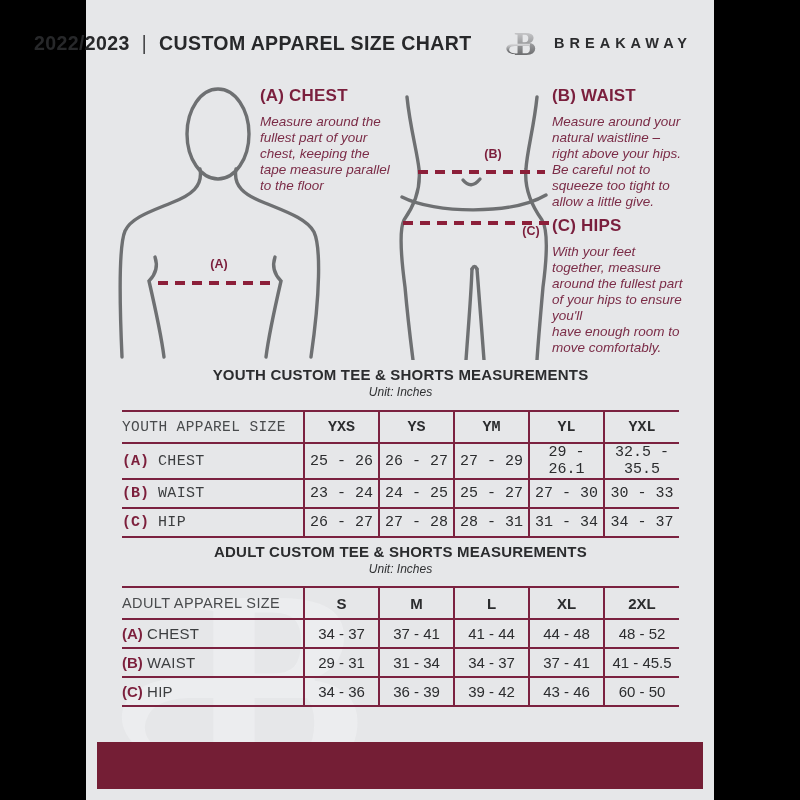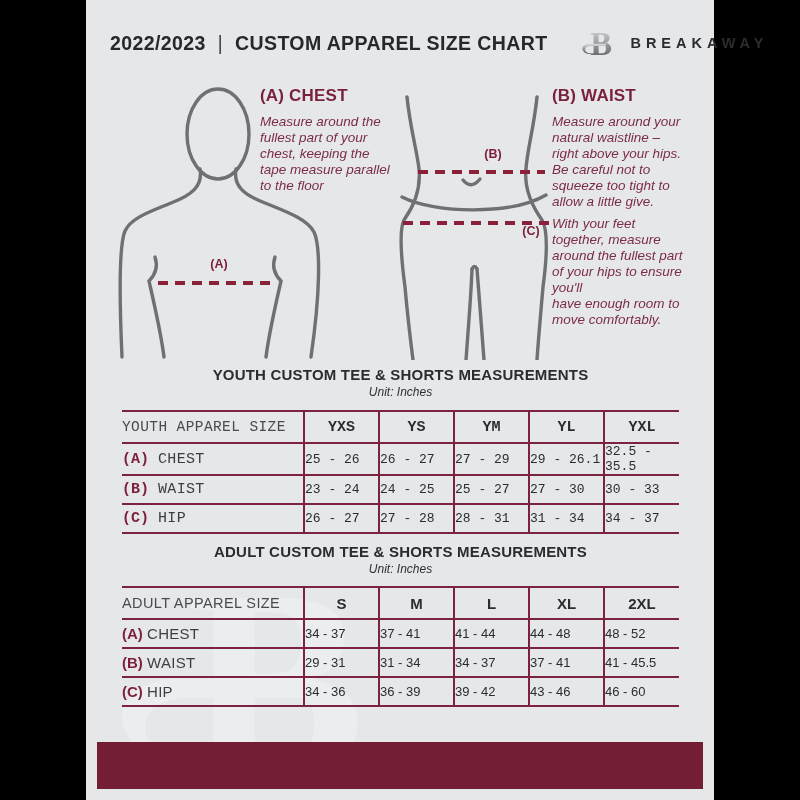--- a/index.html
+++ b/index.html
@@ -5,21 +5,21 @@
   html,body{margin:0;padding:0;}
   body{width:800px;height:800px;background:#000;overflow:hidden;
        font-family:"Liberation Sans",sans-serif;-webkit-font-smoothing:antialiased;}
   .page{position:relative;width:628px;height:800px;margin:0 auto;background:#e6e7e9;}
 
   
   .watermark{position:absolute;left:14px;top:528px;z-index:0;opacity:.75;}
 
   
   .hdr{position:absolute;left:24px;right:22px;top:22px;height:42px;z-index:2;
-       display:flex;align-items:center;justify-content:flex-start;}
+       display:flex;align-items:center;justify-content:flex-end;}
   .hdr-title{display:flex;align-items:center;gap:13px;font-weight:700;font-size:21px;
        color:#27282a;letter-spacing:.4px;transform:scaleX(.93);transform-origin:left center;white-space:nowrap;}
   .hdr-sep{font-weight:400;color:#3a3b3d;font-size:20px;}
   .brand{display:flex;align-items:center;gap:9px;}
   .brand-name{font-size:14.5px;font-weight:700;letter-spacing:5px;color:#2b2c2e;white-space:nowrap;}
 
   
   .fig{position:absolute;z-index:1;}
   .fig-left{left:29px;top:85px;width:220px;height:280px;}
   .fig-mid{left:304px;top:95px;width:180px;height:265px;}
@@ -41,21 +41,21 @@
   table.size{position:absolute;left:36px;width:557px;z-index:2;
              border-collapse:collapse;table-layout:fixed;}
   table.size col.c-label{width:182px;}
   table.size th,table.size td{border-bottom:2px solid #7b2240;padding:0;}
   table.size thead th{border-top:2px solid #7b2240;height:30px;}
   table.size td{height:27px;}
   table.size th:not(:first-child),table.size td:not(:first-child){border-left:2px solid #7b2240;}
   th.size-label{font-size:14.5px;font-weight:400;color:#494b4d;text-align:left;
                 padding-left:13px;letter-spacing:.4px;}
   th.size-col{font-size:15px;font-weight:700;color:#2b2c2e;text-align:center;border-radius:13px;}
-  td.meas{font-size:13px;color:#2b2c2e;}
+  td.meas{font-size:15px;color:#2b2c2e;text-align:center;}
   td.rowlab{text-align:left;padding-left:13px;font-size:15px;}
   .pfx{font-weight:700;color:#7c1f3c;}
   .rlab{color:#3c3e40;letter-spacing:.3px;}
   .yt-title{top:366px;} .yt-unit{top:385px;} .yt-table{top:410px;font-family:Liberation Mono, monospace;}
   .ad-title{top:543px;} .ad-unit{top:562px;} .ad-table{top:586px;}
 
   
   .footer-bar{position:absolute;left:11px;top:742px;width:606px;height:47px;
               background:#741e35;z-index:2;}
 </style>
@@ -132,20 +132,21 @@
   <div class="guide-text gt-b">
     <p class="guide-h">(B) WAIST</p>
     <p class="guide-d">Measure around your
 natural waistline –
 right above your hips.
 Be careful not to
 squeeze too tight to
 allow a little give.</p>
   </div>
   <div class="guide-text gt-c">
+    <p class="guide-h">(C) HIPS</p>
     <p class="guide-d">With your feet
 together, measure
 around the fullest part
 of your hips to ensure
 you'll
 have enough room to
 move comfortably.</p>
   </div>
 
   <div class="tbl-title yt-title">YOUTH CUSTOM TEE &amp; SHORTS MEASUREMENTS</div>
@@ -234,19 +235,19 @@
         <td class="meas">34 - 37</td>
         <td class="meas">37 - 41</td>
         <td class="meas">41 - 45.5</td>
       </tr>
       <tr>
         <td class="rowlab"><span class="pfx">(C)</span> <span class="rlab">HIP</span></td>
         <td class="meas">34 - 36</td>
         <td class="meas">36 - 39</td>
         <td class="meas">39 - 42</td>
         <td class="meas">43 - 46</td>
-        <td class="meas">46 - 60</td>
+        <td class="meas">60 - 50</td>
       </tr>
     </tbody>
   </table>
 
   <div class="footer-bar"></div>
 </div>
 
 </body></html>

